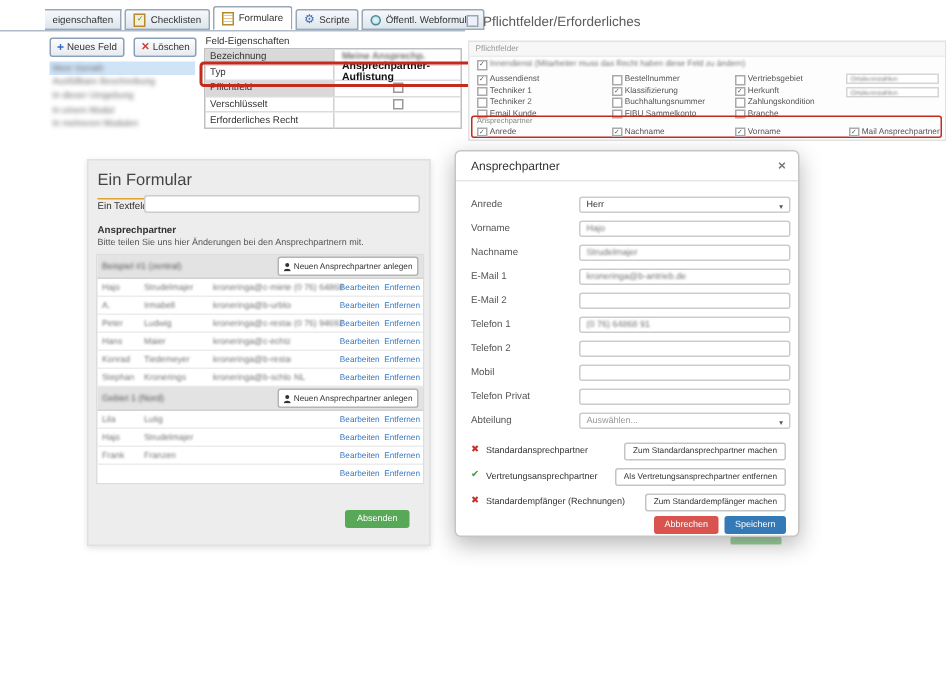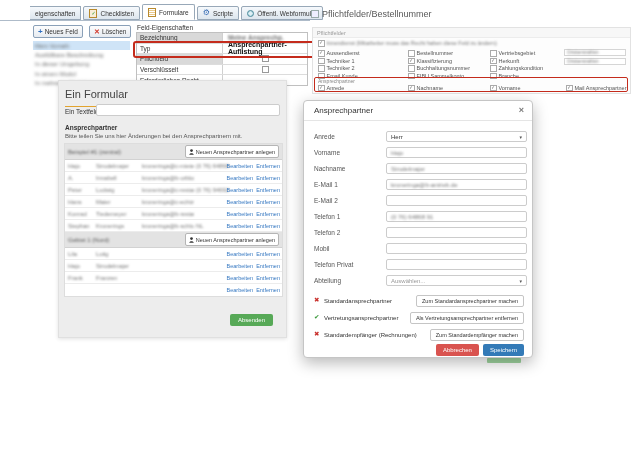--- a/index.html
+++ b/index.html
@@ -58,21 +58,21 @@
   .mp-strip{position:absolute;left:0;top:0;right:0;height:9px;background:#f7f7f7;border-bottom:1px solid #ececec;
             font-size:5.5px;color:#999;display:flex;align-items:center;padding-left:4px;}
   .mcell{position:absolute;display:flex;align-items:center;gap:2px;font-size:5.5px;color:#555;white-space:nowrap;}
   .cb2{min-width:4.5px;width:4.5px;height:4.5px;border:1px solid #aaa;background:#fff;display:inline-flex;
        align-items:center;justify-content:center;font-size:4.5px;line-height:1;color:#444;box-sizing:content-box;}
   .preset{position:absolute;width:62px;height:7px;border:1px solid #d5d5d5;background:#fff;font-size:4.5px;
           color:#999;display:flex;align-items:center;padding-left:2px;box-sizing:border-box;}
   .ap-box{position:absolute;left:1px;top:49px;width:314px;height:15px;border:1.5px solid #c42b1c;border-radius:2px;box-sizing:border-box;}
 
   
-  .card{position:absolute;left:58px;top:80px;width:229px;height:258px;background:#ededed;
+  .card{position:absolute;left:58px;top:106px;width:229px;height:258px;background:#ededed;
         border:1px solid #e0e0e0;box-shadow:0 1px 4px rgba(0,0,0,0.12);box-sizing:border-box;}
   .card-title{position:absolute;left:6px;top:7px;right:7px;font-size:11px;color:#444;
               padding-bottom:6px;border-bottom:1px solid #e2a32e;}
   .f-label{position:absolute;left:6px;top:27px;font-size:6.5px;color:#333;}
   .f-input{position:absolute;left:37px;top:23px;width:184px;height:12px;background:#fff;
            border:1px solid #ccc;border-radius:2px;box-sizing:border-box;}
   .f-section{position:absolute;left:6px;top:43px;font-size:6.5px;font-weight:bold;color:#333;}
   .f-help{position:absolute;left:6px;top:52px;font-size:6px;color:#555;}
   .ftable{position:absolute;left:5px;top:62px;width:219px;background:#fff;border:1px solid #ddd;box-sizing:border-box;}
   .ghead{height:15px;background:#e3e3e3;border-bottom:1px solid #d2d2d2;display:flex;align-items:center;
@@ -192,21 +192,21 @@
     </div>
     <div class="prow" style="top:42.4px;border-bottom:none;">
       <div class="plabel">Erforderliches Recht</div>
       <div class="pval"></div>
     </div>
   </div>
   <div class="typ-box"></div>
 
   <div class="mp-head">
     <span class="ic-collapse"></span>
-    <span>Pflichtfelder/Bestellnummer</span>
+    <span>Pflichtfelder/Erforderliches</span>
   </div>
   <div class="mpanel">
     <div class="mp-strip">
       <span>Pflichtfelder</span>
     </div>
     <div class="mcell" style="left:5px;top:12px;">
       <span class="cb2">✓</span>
       <span class="blur1">Innendienst (Mitarbeiter muss das Recht haben diese Feld zu ändern)</span>
     </div>
 

